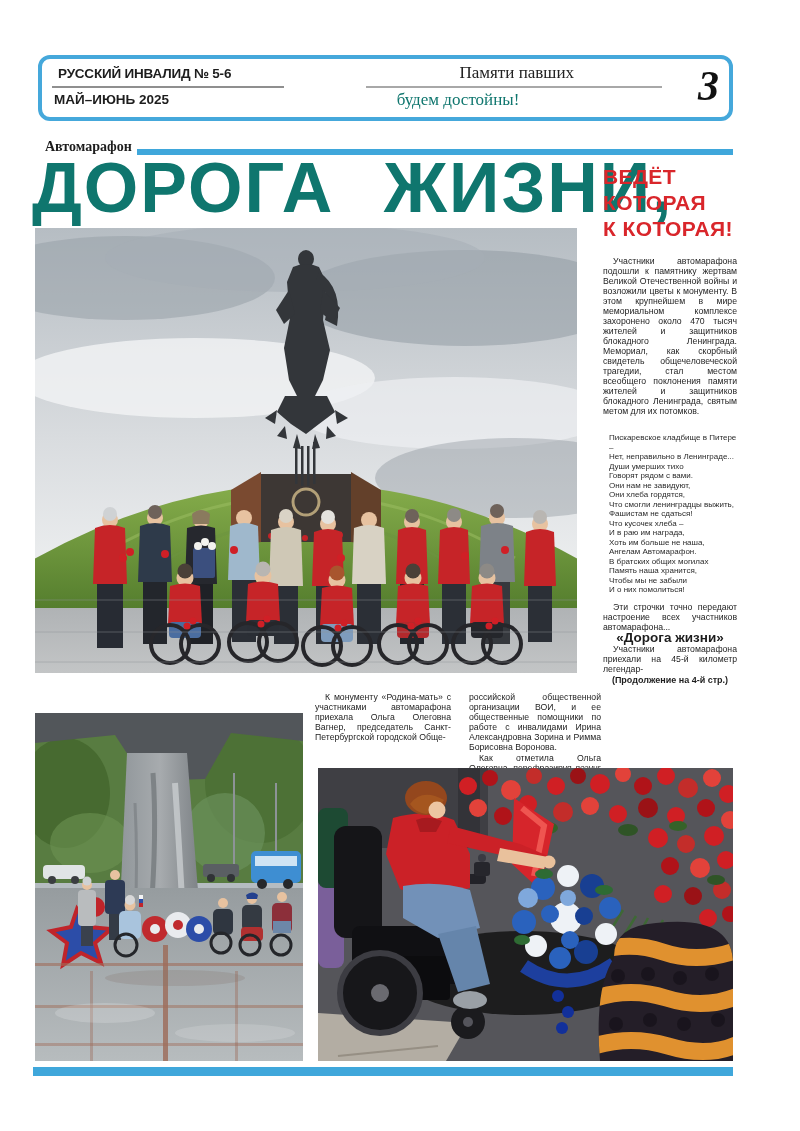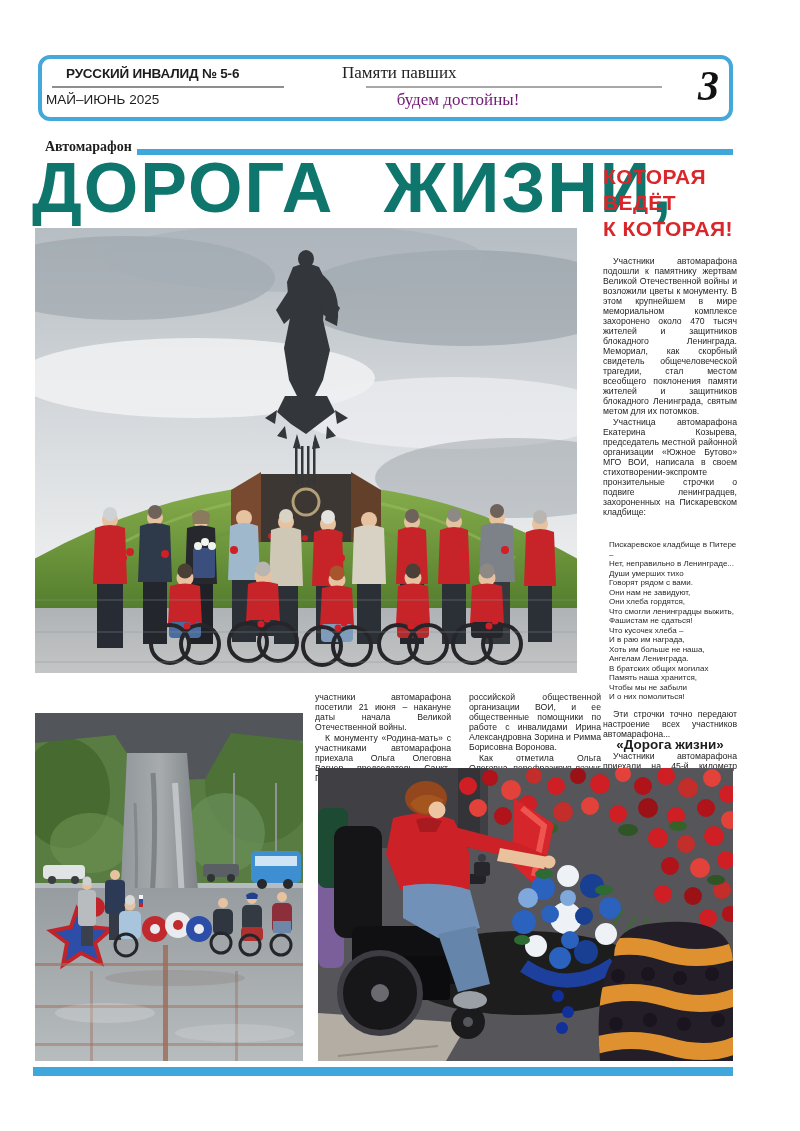--- a/index.html
+++ b/index.html
@@ -1,45 +1,45 @@
 <!DOCTYPE html>
 <html><head>
 <meta charset="utf-8">
 <style>
   html,body{margin:0;padding:0;background:#ffffff;}
   body{width:800px;height:1131px;position:relative;font-family:"Liberation Sans",sans-serif;color:#1d1d1d;overflow:hidden;}
   .abs{position:absolute;}
   
   .masthead{left:38px;top:55px;width:687px;height:58px;border:4px solid #45a8db;border-radius:12px;background:#fff;}
-  .mh-issue{left:24px;top:7px;font-size:13.5px;font-weight:bold;letter-spacing:-0.2px;white-space:nowrap;}
+  .mh-issue{left:16px;top:7px;font-size:13.5px;font-weight:bold;letter-spacing:-0.2px;white-space:nowrap;}
   .mh-rule1{left:10px;top:27px;width:232px;height:2px;background:#8f8f8f;}
-  .mh-date{left:4px;top:33px;font-size:13.5px;font-weight:normal;white-space:nowrap;text-align:right;}
-  .mh-motto{left:300px;top:4px;width:232px;text-align:left;font-family:"Liberation Serif",serif;font-size:17px;color:#222;white-space:nowrap;}
+  .mh-date{left:12px;top:33px;font-size:13.5px;font-weight:bold;white-space:nowrap;text-align:right;}
+  .mh-motto{left:300px;top:4px;width:232px;text-align:right;font-family:"Liberation Serif",serif;font-size:17px;color:#222;white-space:nowrap;}
   .mh-rule2{left:324px;top:27px;width:296px;height:2px;background:#a8a8a8;}
-  .mh-motto2{left:300px;top:31px;width:232px;text-align:center;font-family:"Liberation Serif",serif;font-size:17px;color:#701a75;white-space:nowrap;}
+  .mh-motto2{left:300px;top:31px;width:232px;text-align:center;font-family:"Liberation Serif",serif;font-size:17px;color:#0f766e;white-space:nowrap;}
   .mh-page{right:10px;top:2px;font-family:"Liberation Serif",serif;font-weight:bold;font-style:italic;font-size:42px;line-height:50px;color:#111;}
   
   .kicker{left:45px;top:139px;font-family:"Liberation Serif",serif;font-weight:bold;font-size:14px;}
   .kicker-bar{left:137px;top:149px;width:596px;height:6px;background:#3fa7db;}
   .headline{left:32px;top:157px;width:575px;font-size:70px;line-height:62px;font-weight:bold;color:#0f766e;letter-spacing:2px;word-spacing:28px;white-space:nowrap;}
   .headline-sub{left:603px;top:164px;width:165px;font-size:21px;line-height:26px;font-weight:bold;color:#d9262b;letter-spacing:0.4px;}
   
   .photo{overflow:hidden;background:#ccc;}
   .photo svg{display:block;}
   .main-photo{left:35px;top:228px;width:542px;height:445px;}
   .left-photo{left:35px;top:713px;width:268px;height:348px;}
   .bottom-photo{left:318px;top:768px;width:415px;height:293px;}
   
   .col{font-size:8.7px;line-height:10px;text-align:justify;}
   .col p{margin:0 0 1px 0;}
   .col p.ind{text-indent:10px;}
   .col1{left:315px;top:692px;width:136px;}
   .col2{left:463px;top:692px;width:132px;margin-left:6px;}
   .col3{left:603px;top:256px;width:134px;}
-  .poem{margin:23px 0 7px 6px;font-size:8px;line-height:9.5px;text-align:left;color:#2a2a2a;}
+  .poem{margin:17px 0 7px 6px;font-size:8px;line-height:9.5px;text-align:left;color:#2a2a2a;}
   .poem span{display:block;}
   .subhead{font-size:13.5px;font-weight:bold;text-align:center;margin:8px 0 6px 0;text-indent:0 !important;}
   .contnote{font-size:9px;font-weight:bold;text-align:center;margin-top:9px;text-indent:0 !important;}
   
   .footer-bar{left:33px;top:1067px;width:700px;height:9px;background:#3fa7db;}
 </style>
 </head>
 <body>
 
 <div class="abs masthead">
@@ -49,22 +49,22 @@
   <div class="abs mh-motto">Памяти павших</div>
   <div class="abs mh-rule2"></div>
   <div class="abs mh-motto2">будем достойны!</div>
   <div class="abs mh-page">3</div>
 </div>
 
 <div class="abs kicker">Автомарафон</div>
 <div class="abs kicker-bar"></div>
 <div class="abs headline">ДОРОГА ЖИЗНИ,</div>
 <div class="abs headline-sub">
+  <div>ВЕДЁТ</div>
   <div>КОТОРАЯ</div>
-  <div>ВЕДЁТ</div>
   <div>К КОТОРАЯ!</div>
 </div>
 
 <div class="abs photo main-photo">
 <svg width="542" height="445" viewBox="0 0 542 445" xmlns="http://www.w3.org/2000/svg">
   <defs>
     <linearGradient id="skyg" x1="0" y1="0" x2="0" y2="1">
       <stop offset="0" stop-color="#b6bdc3"></stop>
           <stop offset="0.6" stop-color="#d9dcdf"></stop>
           <stop offset="1" stop-color="#edefF0"></stop>
@@ -262,47 +262,45 @@
   <g stroke="#8e9396" opacity="0.45">
         <line x1="0" y1="372" x2="542" y2="372"></line>
         <line x1="0" y1="404" x2="542" y2="404"></line>
         <line x1="0" y1="434" x2="542" y2="434"></line>
       </g>
 </svg>
 </div>
 
 <div class="abs col col3">
   <p class="ind">Участники автомарафона подошли к памятнику жертвам Великой Отечественной войны и возложили цветы к монументу. В этом крупнейшем в мире мемориальном комплексе захоронено около 470 тысяч жителей и защитников блокадного Ленинграда. Мемориал, как скорбный свидетель общечеловеческой трагедии, стал местом всеобщего поклонения памяти жителей и защитников блокадного Ленинграда, святым метом для их потомков.</p>
-  <p class="ind">Участница автомарафона Екатерина Козырева, председатель местной районной организации «Южное Бутово» МГО ВОИ, написала в своем стихотворении-экспромте пронзительные строчки о подвиге ленинградцев, захороненных на Пискаревском кладбище:</p>
   <div class="poem">
     <span>Пискаревское кладбище в Питере –</span>
     <span>Нет, неправильно в Ленинграде...</span>
     <span>Души умерших тихо</span>
     <span>Говорят рядом с вами.</span>
     <span>Они нам не завидуют,</span>
     <span>Они хлеба гордятся,</span>
     <span>Что смогли ленинградцы выжить,</span>
     <span>Фашистам не сдаться!</span>
     <span>Что кусочек хлеба –</span>
     <span>И в раю им награда,</span>
     <span>Хоть им больше не наша,</span>
-    <span>Ангелам Ленинграда.</span>
+    <span>Ангелам Автомарафон.</span>
     <span>В братских общих могилах</span>
     <span>Память наша хранится,</span>
     <span>Чтобы мы не забыли</span>
     <span>И о них помолиться!</span>
   </div>
   <p class="ind">Эти строчки точно передают настроение всех участников автомарафона...</p>
   <p class="subhead">«Дорога жизни»</p>
   <p class="ind">Участники автомарафона приехали на 45-й километр легендар-</p>
   <p class="contnote">(Продолжение на 4-й стр.)</p>
 </div>
 
 <div class="abs col col1">
-  <p>участники автомарафона посетили 21 июня – накануне даты начала Великой Отечественной войны.</p>
   <p class="ind">К монументу «Родина-мать» с участниками автомарафона приехала Ольга Олеговна Вагнер, председатель Санкт-Петербургской городской Обще-</p>
 </div>
 <div class="abs col col2">
   <p>российской общественной организации ВОИ, и ее общественные помощники по работе с инвалидами Ирина Александровна Зорина и Римма Борисовна Воронова.</p>
   <p class="ind">Как отметила Ольга Олеговна, перефразируя лозунг Всероссийского общества инвалидов «Вме-</p>
 </div>
 
 <div class="abs photo left-photo">
 <svg width="268" height="348" viewBox="0 0 268 348" xmlns="http://www.w3.org/2000/svg">
   <defs>

